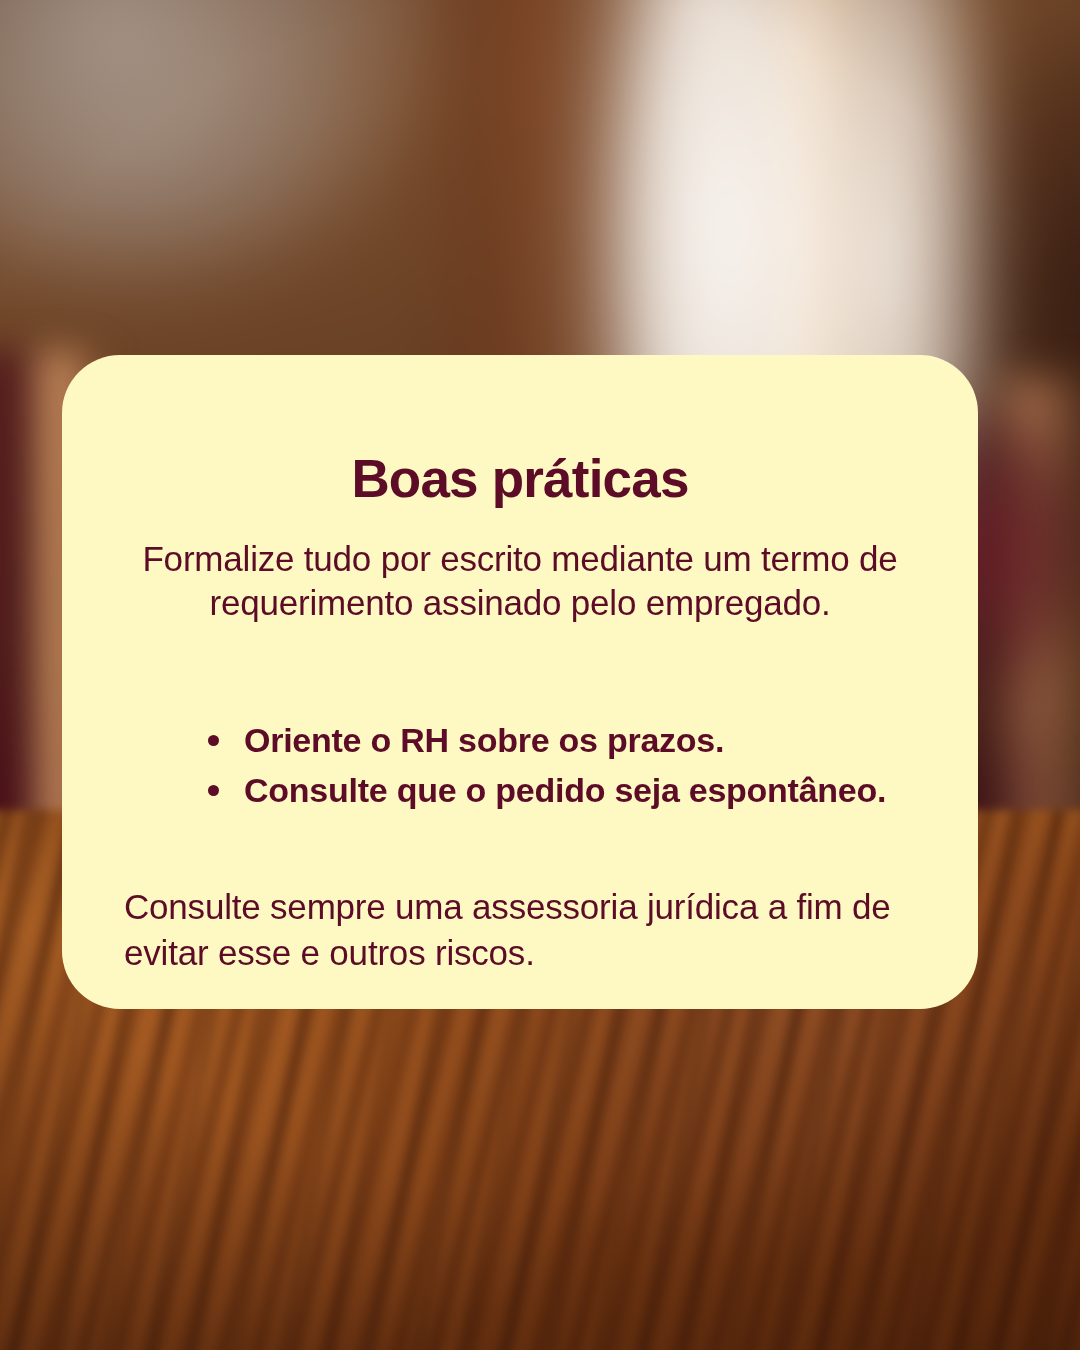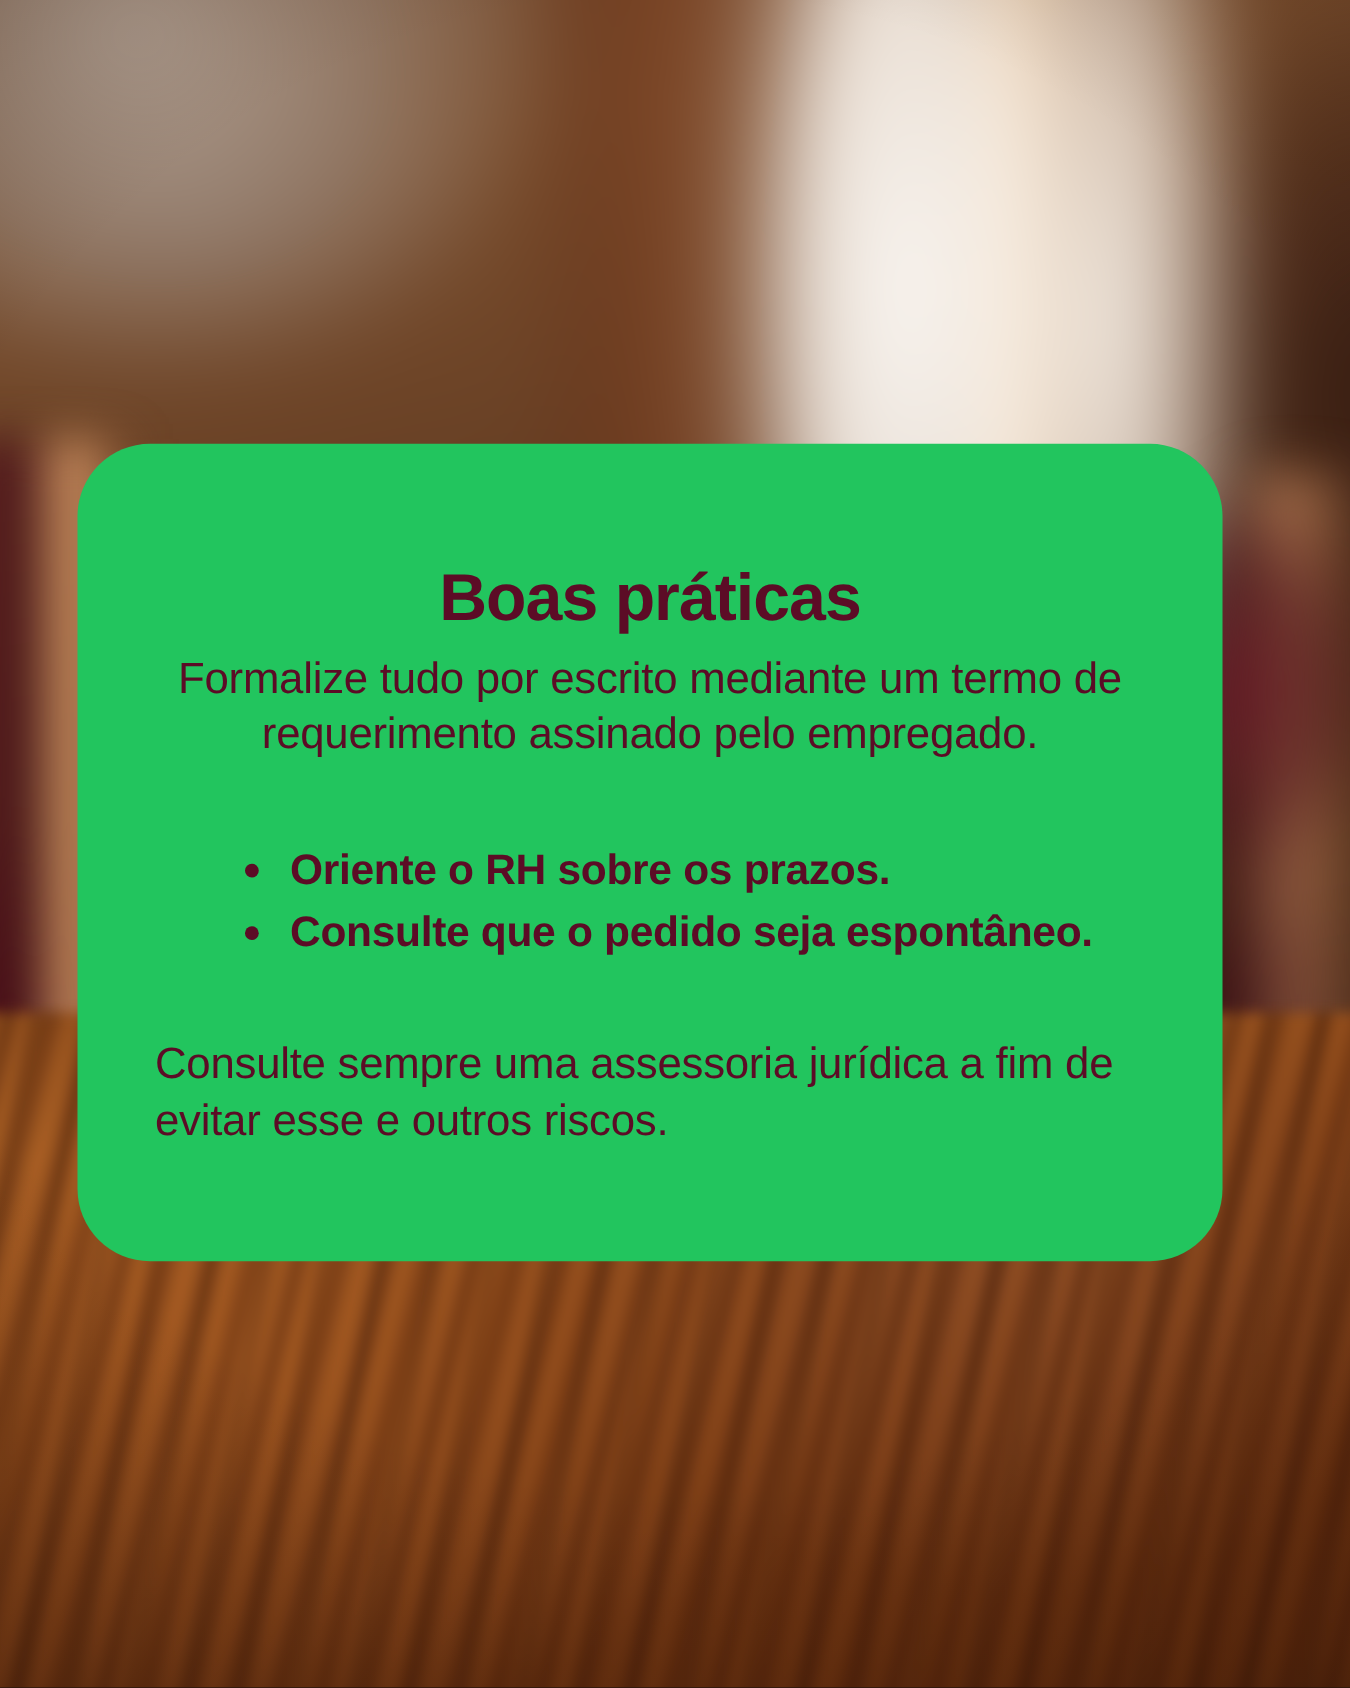--- a/index.html
+++ b/index.html
@@ -152,53 +152,53 @@
   }
 
   
   .card {
     position: absolute;
     left: 62px;
     top: 355px;
     width: 916px;
     height: 654px;
     border-radius: 58px;
-    background: #22c55e;
+    background: #fef9c3;
     box-sizing: border-box;
     padding: 0 62px;
     display: flex;
     flex-direction: column;
     justify-content: flex-start;
   }
 
   .card-title {
     margin: 0;
     padding-top: 96px;
     text-align: center;
     font-size: 53px;
     font-weight: 900;
     letter-spacing: -0.8px;
     line-height: 1.05;
     color: #5C0C26;
   }
 
   .card-intro {
-    margin: 0;
+    margin: 16px;
     padding-top: 14px;
     text-align: center;
     font-size: 35px;
     font-weight: 400;
     line-height: 1.27;
     letter-spacing: -0.2px;
     color: #5C0C26;
   }
 
   .bullets {
     list-style: none;
-    margin: 4px;
+    margin: 16px;
     padding: 58px 0 0 68px;
     text-align: left;
   }
 
   .bullet-item {
     position: relative;
     font-size: 34px;
     font-weight: 700;
     line-height: 1.42;
     letter-spacing: -0.25px;

